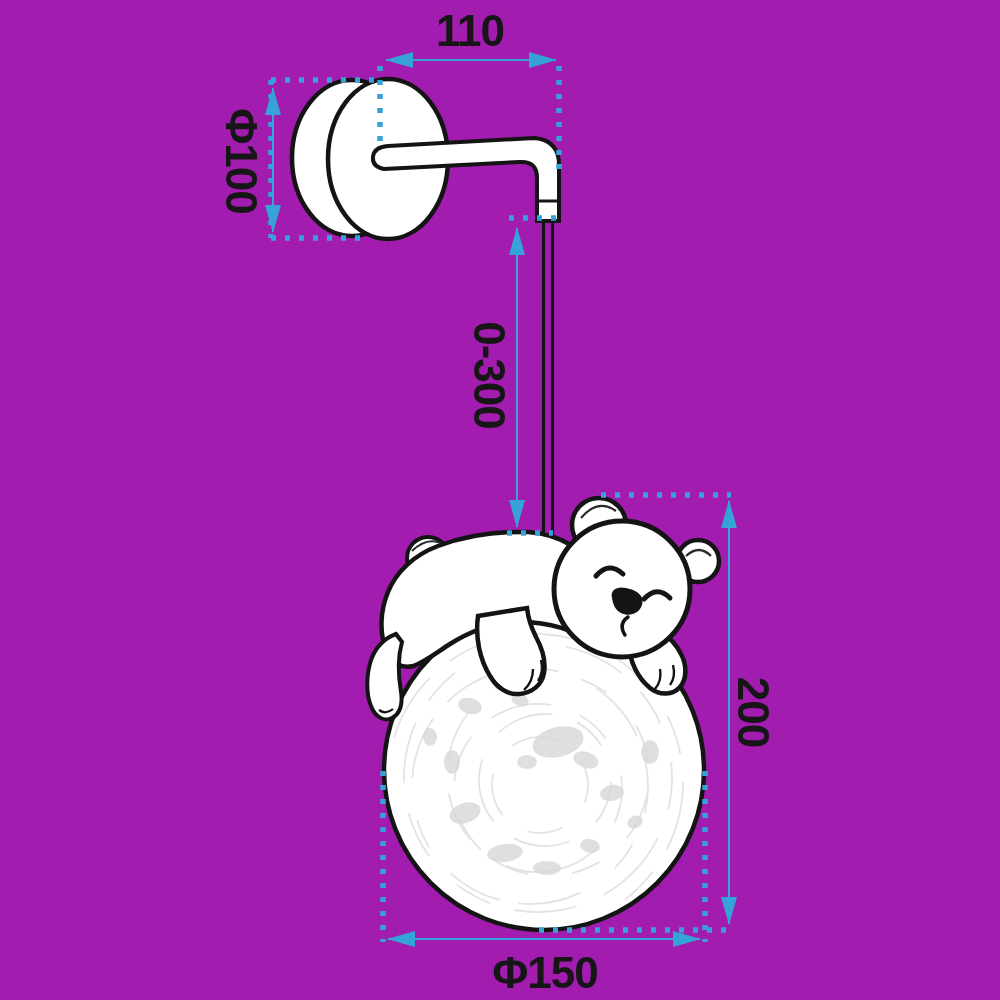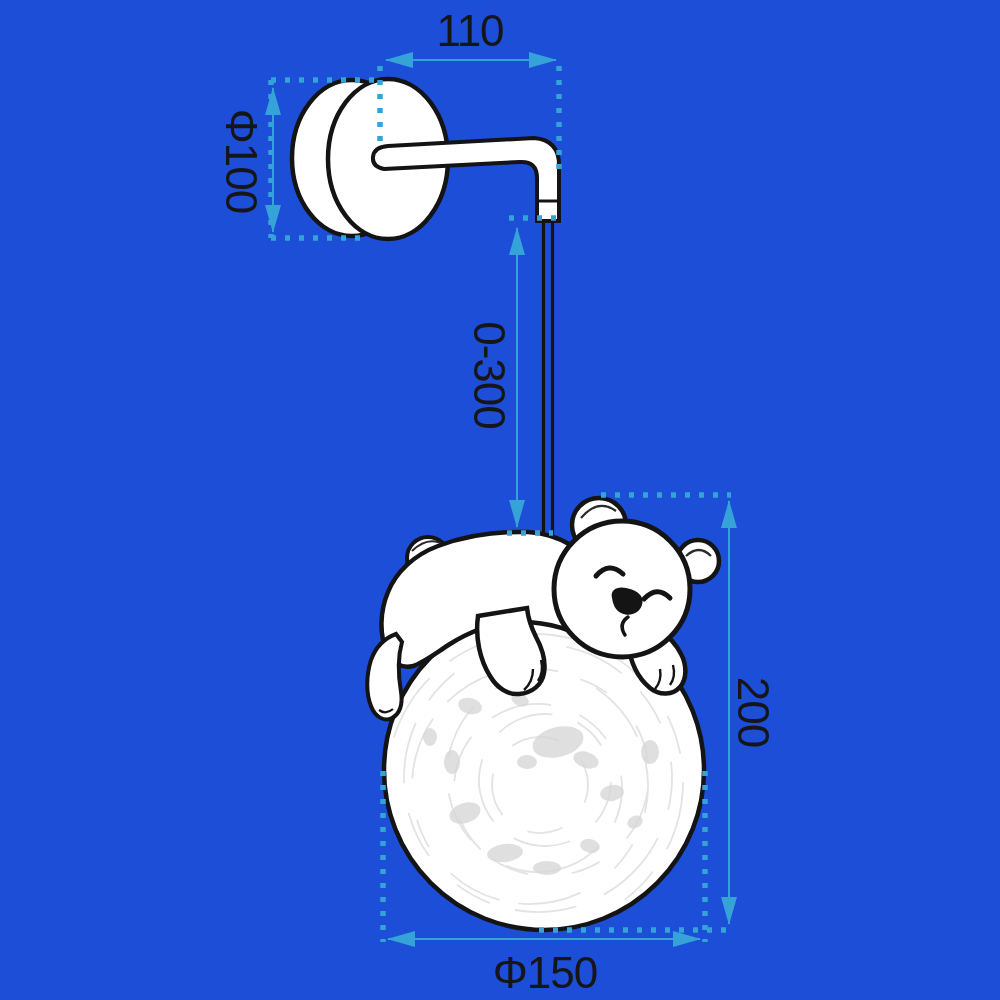--- a/index.html
+++ b/index.html
@@ -1,16 +1,16 @@
 <!DOCTYPE html>
 <html><head>
 <meta charset="utf-8">
 <style>
   html,body{margin:0;padding:0;background:#ffffff;}
-  .stage{position:relative;width:1000px;height:1000px;background:#1d4ed8;overflow:hidden;}
+  .stage{position:relative;width:1000px;height:1000px;background:#a21caf;overflow:hidden;font-weight:bold;}
   svg{position:absolute;left:0;top:0;}
   .dim-label{
     font-family:"Liberation Sans", sans-serif;
     font-size:44px;
     letter-spacing:-1px;
     fill:#161616;
   }
 </style>
 </head>
 <body>

